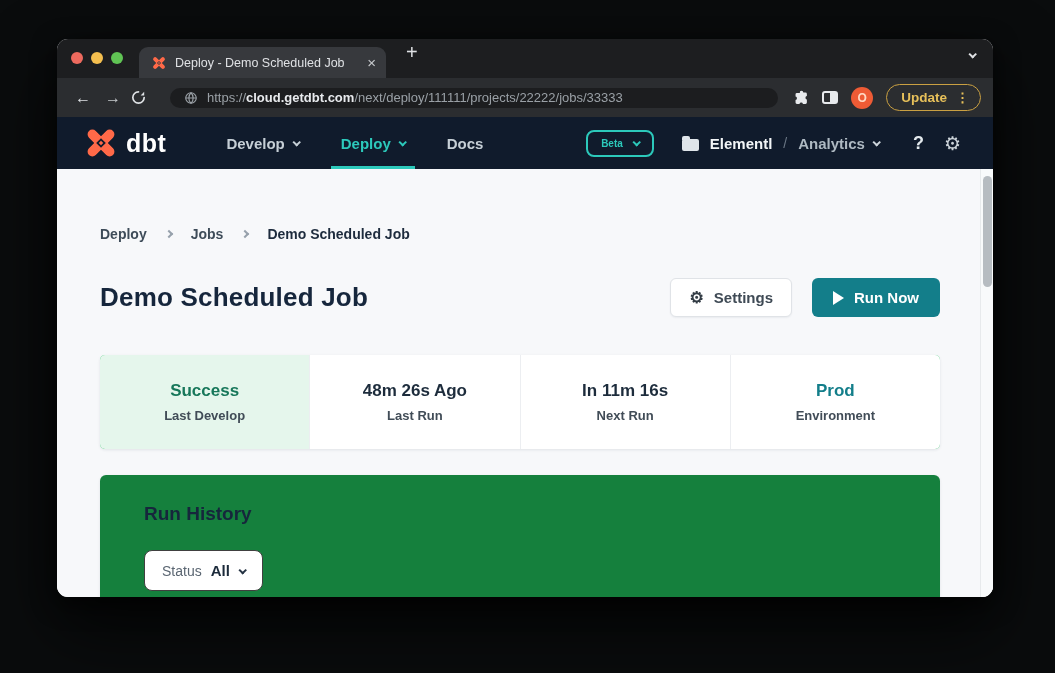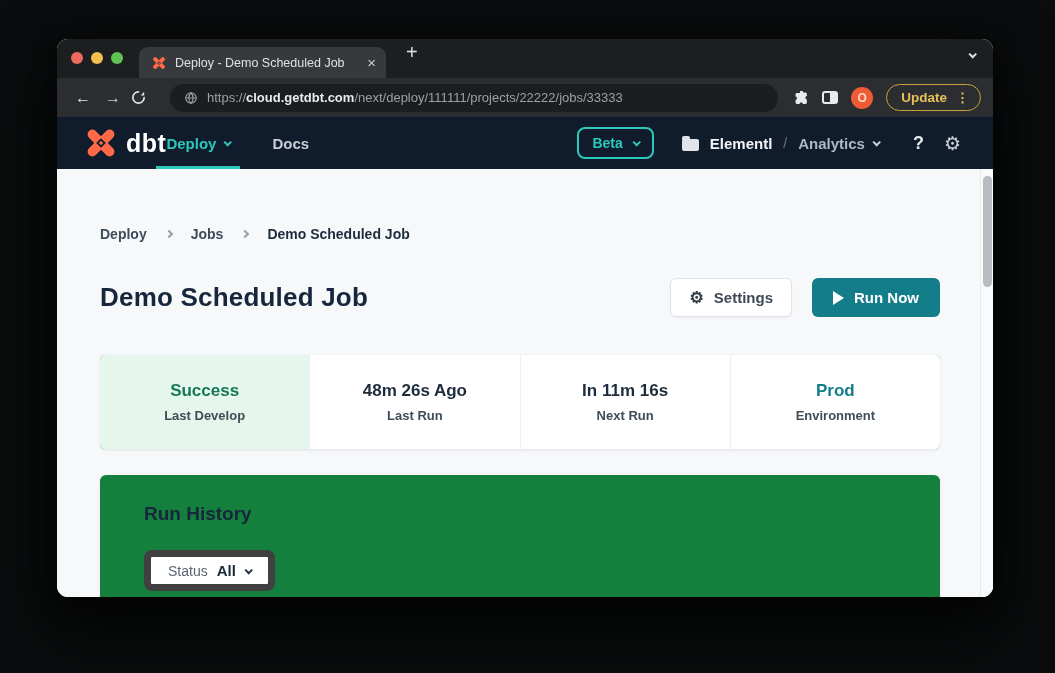--- a/index.html
+++ b/index.html
@@ -21,21 +21,21 @@
   .tab-title { color:#dfe1e4; font-size:12.5px; flex:1; white-space:nowrap; overflow:hidden; }
   .tab-close { color:#c7cacd; font-size:15px; line-height:1; cursor:default; }
   .newtab { color:#dfe1e4; font-size:20px; font-weight:400; margin:0 0 16px 20px; line-height:1; }
   .strip-chevron { margin-left:auto; margin-right:18px; margin-bottom:16px; color:#dfe1e4; }
 
   
   .toolbar { height:39px; background:#2b2d30; display:flex; align-items:center;
              padding:0 12px 0 13px; gap:4px; flex:0 0 auto; }
   .navbtn { color:#dee1e4; font-size:16px; width:26px; text-align:center; }
   .navbtn.fwd { color:#c6c9cc; }
-  .urlbar { flex:1; height:28px; background:#1c1d1f; border-radius:14px; margin:0 10px;
+  .urlbar { flex:1; height:20px; background:#1c1d1f; border-radius:14px; margin:0 10px;
             display:flex; align-items:center; padding:0 14px; gap:9px; min-width:0; }
   .urltext { font-size:13px; color:#9aa0a6; white-space:nowrap; overflow:hidden; }
   .urltext b { color:#e8eaed; font-weight:700; }
   .tool-icons { display:flex; align-items:center; gap:13px; }
   .sidepanel { width:16px; height:13px; border:2px solid #e8eaed; border-radius:3px; position:relative; }
   .sidepanel::after { content:""; position:absolute; right:0; top:0; bottom:0; width:6px; background:#e8eaed; }
   .avatar { width:22px; height:22px; border-radius:50%; background:#ee5b35; color:#ffd9c4;
             font-size:12px; font-weight:700; display:flex; align-items:center; justify-content:center; }
   .update { display:flex; align-items:center; gap:9px; border:1.5px solid #caa042; border-radius:14px;
             height:27px; padding:0 11px 0 14px; color:#e7c05a; font-size:13.5px; font-weight:600; }
@@ -48,21 +48,21 @@
   .brand-name { color:#fff; font-size:25px; font-weight:700; letter-spacing:0.5px; }
   .navitem { display:flex; align-items:center; gap:8px; color:#c6cfd6; font-size:15px; font-weight:600;
              height:52px; position:relative; }
   .navitem.first { margin-left:60px; }
   .navitem + .navitem { margin-left:42px; }
   .navitem.active { color:#2cc9bb; }
   .navitem.active::after { content:""; position:absolute; left:-10px; right:-10px; bottom:0;
                            height:3px; background:#2cc9bb; }
   .chev { width:6px; height:6px; border-right:2px solid currentColor; border-bottom:2px solid currentColor;
           display:inline-block; transform:rotate(45deg) translateY(-1px); }
-  .beta { margin-left:auto; display:flex; align-items:center; gap:10px; color:#2cc9bb; font-size:14px;
+  .beta { margin-left:auto; display:flex; align-items:center; gap:10px; color:#2cc9bb; font-size:10px;
           font-weight:700; border:2px solid #2cc9bb; border-radius:8px; padding:6px 13px; }
   .accountsel { display:flex; align-items:center; gap:8px; margin-left:28px; }
   .folder { width:17px; height:12px; background:#dfe5ea; border-radius:2px; position:relative; margin-top:3px; }
   .folder::before { content:""; position:absolute; top:-3px; left:0; width:8px; height:4px;
                     background:#dfe5ea; border-radius:2px 2px 0 0; }
   .acct-name { color:#f2f5f7; font-size:15px; font-weight:700; margin-left:3px; }
   .acct-slash { color:#6b7785; font-size:14px; margin:0 3px; }
   .acct-proj { color:#aeb9c2; font-size:15px; font-weight:600; }
   .accountsel .chev { color:#cdd5db; }
   .help { color:#e3e9ed; font-size:18px; font-weight:700; margin-left:34px; }
@@ -97,21 +97,21 @@
   .stat .val { font-size:17px; font-weight:700; color:#1d2c3c; }
   .stat .lbl { font-size:13px; font-weight:600; color:#414c57; }
   .stat.success { background:#e5f6ec; }
   .stat.success .val { color:#17775a; }
   .stat.env .val { color:#137e8a; }
 
   .card { margin-top:26px; background:#15803d; border-radius:6px; height:170px;
           box-shadow:0 1px 3px rgba(22,38,60,0.10); padding:28px 44px; }
   .card-title { font-size:19px; font-weight:700; color:#16263c; }
   .filter { margin-top:25px; display:inline-flex; align-items:center; gap:9px; height:41px;
-            border:7px solid #404040; border-radius:8px; padding:0 17px; background:#fff; }
+            border:1px solid #404040; border-radius:8px; padding:0 17px; background:#fff; }
   .filter .flabel { font-size:14px; color:#5b6672; }
   .filter .fval { font-size:15px; font-weight:700; color:#1b2a3a; }
   .filter .chev { color:#263444; }
 
   .scrolltrack { position:absolute; top:0; right:0; width:13px; bottom:0; background:#f8fafb;
                  border-left:1px solid #e7eaec; }
   .scrollthumb { position:absolute; top:7px; left:2px; width:9px; height:111px;
                  background:#b6bcc1; border-radius:5px; }
 
   svg { display:block; }
@@ -181,20 +181,24 @@
   <div class="dbtnav">
     <div class="brand">
       <svg width="36" height="34" viewBox="0 0 32 32">
         <rect x="11.5" y="0" width="9" height="32" rx="4.5" fill="#ff6948" transform="rotate(45 16 16)"></rect>
         <rect x="11.5" y="0" width="9" height="32" rx="4.5" fill="#ff6948" transform="rotate(-45 16 16)"></rect>
         <rect x="12.8" y="12.8" width="6.4" height="6.4" fill="#101b2c" transform="rotate(45 16 16)"></rect>
         <rect x="14.5" y="14.5" width="3" height="3" fill="#ff6948" transform="rotate(45 16 16)"></rect>
       </svg>
       <span class="brand-name">dbt</span>
     </div>
+    <div class="navitem first">
+      <span>Develop</span>
+        <span class="chev"></span>
+    </div>
     <div class="navitem active">
       <span>Deploy</span>
         <span class="chev"></span>
     </div>
     <div class="navitem">
       <span>Docs</span>
     </div>
     <div class="beta">
       <span>Beta</span>
         <span class="chev"></span>

